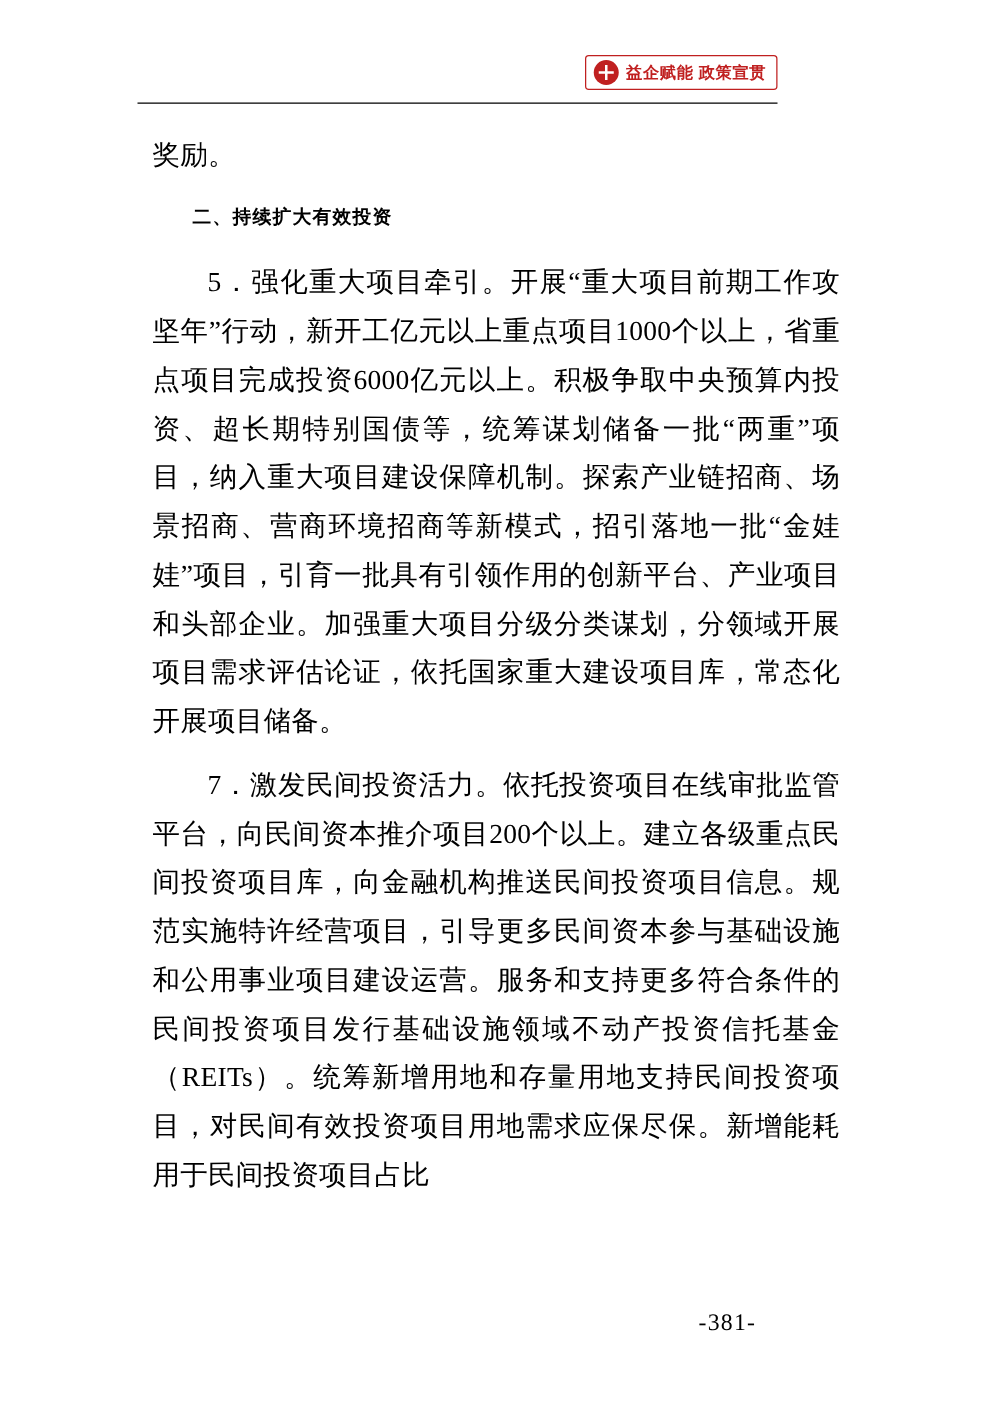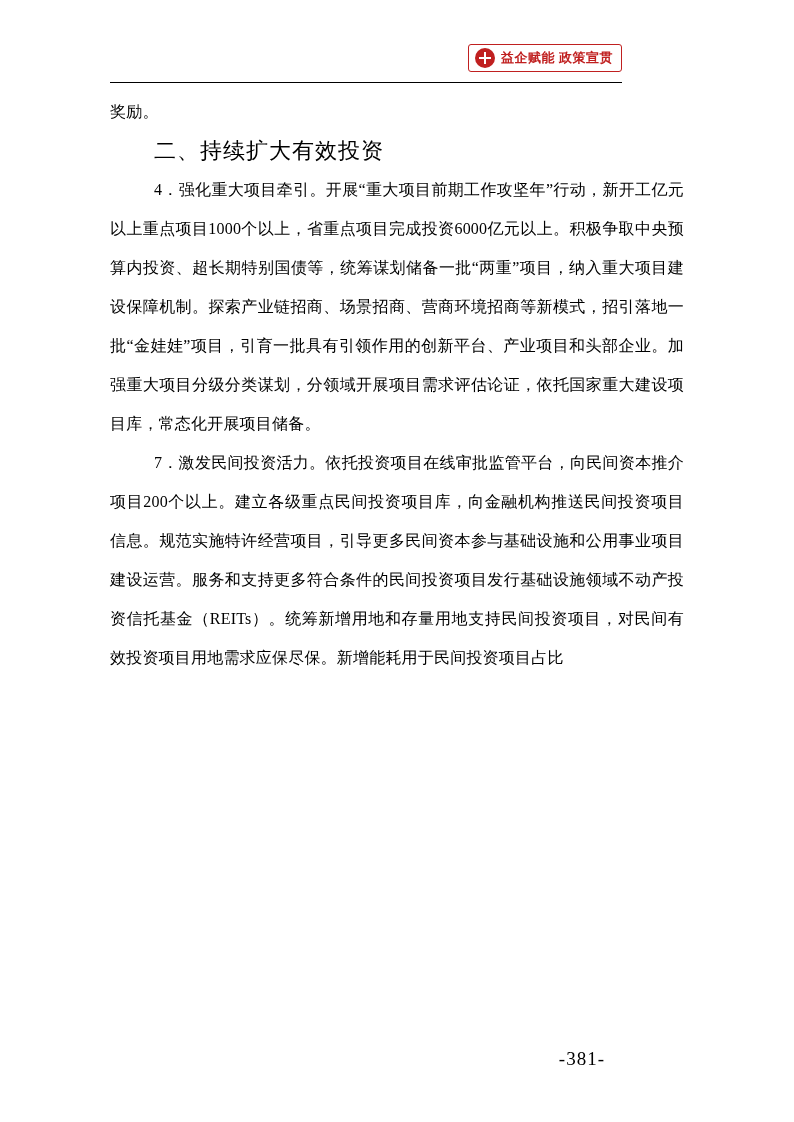--- a/index.html
+++ b/index.html
@@ -83,35 +83,35 @@
   }
 
   
   .content {
     position: absolute;
     left: 110px;
     top: 92px;
     width: 574px;
   }
   .para {
-    font-size: 16px;
+    font-size: 22px;
     line-height: 39px;
     text-align: justify;
     text-justify: inter-ideograph;
-    margin: 0;
+    margin: 12px;
     letter-spacing: 0.2px;
   }
   .para.indent {
     text-indent: 44px;
   }
   .heading {
-    font-size: 22px;
+    font-size: 15px;
     line-height: 39px;
     margin: 0;
-    font-weight: normal;
+    font-weight: bold;
     text-indent: 44px;
     letter-spacing: 1px;
     font-family: "Liberation Serif", "DejaVu Serif", serif;
   }
 
   
   .page-number {
     position: absolute;
     right: 127px;
     bottom: 52px;
@@ -128,19 +128,19 @@
   <div class="logo-badge">
     <span class="logo-mark"></span>
     <span class="logo-text">益企赋能 政策宣贯</span>
   </div>
 
   <div class="header-rule"></div>
 
   <div class="content">
     <p class="para">奖励。</p>
     <p class="heading">二、持续扩大有效投资</p>
-    <p class="para indent">4．强化重大项目牵引。开展“重大项目前期工作攻坚年”行动，新开工亿元以上重点项目1000个以上，省重点项目完成投资6000亿元以上。积极争取中央预算内投资、超长期特别国债等，统筹谋划储备一批“两重”项目，纳入重大项目建设保障机制。探索产业链招商、场景招商、营商环境招商等新模式，招引落地一批“金娃娃”项目，引育一批具有引领作用的创新平台、产业项目和头部企业。加强重大项目分级分类谋划，分领域开展项目需求评估论证，依托国家重大建设项目库，常态化开展项目储备。</p>
+    <p class="para indent">5．强化重大项目牵引。开展“重大项目前期工作攻坚年”行动，新开工亿元以上重点项目1000个以上，省重点项目完成投资6000亿元以上。积极争取中央预算内投资、超长期特别国债等，统筹谋划储备一批“两重”项目，纳入重大项目建设保障机制。探索产业链招商、场景招商、营商环境招商等新模式，招引落地一批“金娃娃”项目，引育一批具有引领作用的创新平台、产业项目和头部企业。加强重大项目分级分类谋划，分领域开展项目需求评估论证，依托国家重大建设项目库，常态化开展项目储备。</p>
     <p class="para indent">7．激发民间投资活力。依托投资项目在线审批监管平台，向民间资本推介项目200个以上。建立各级重点民间投资项目库，向金融机构推送民间投资项目信息。规范实施特许经营项目，引导更多民间资本参与基础设施和公用事业项目建设运营。服务和支持更多符合条件的民间投资项目发行基础设施领域不动产投资信托基金（REITs）。统筹新增用地和存量用地支持民间投资项目，对民间有效投资项目用地需求应保尽保。新增能耗用于民间投资项目占比</p>
   </div>
 
   <div class="page-number">-381-</div>
 
 </div>
 
 </body></html>

